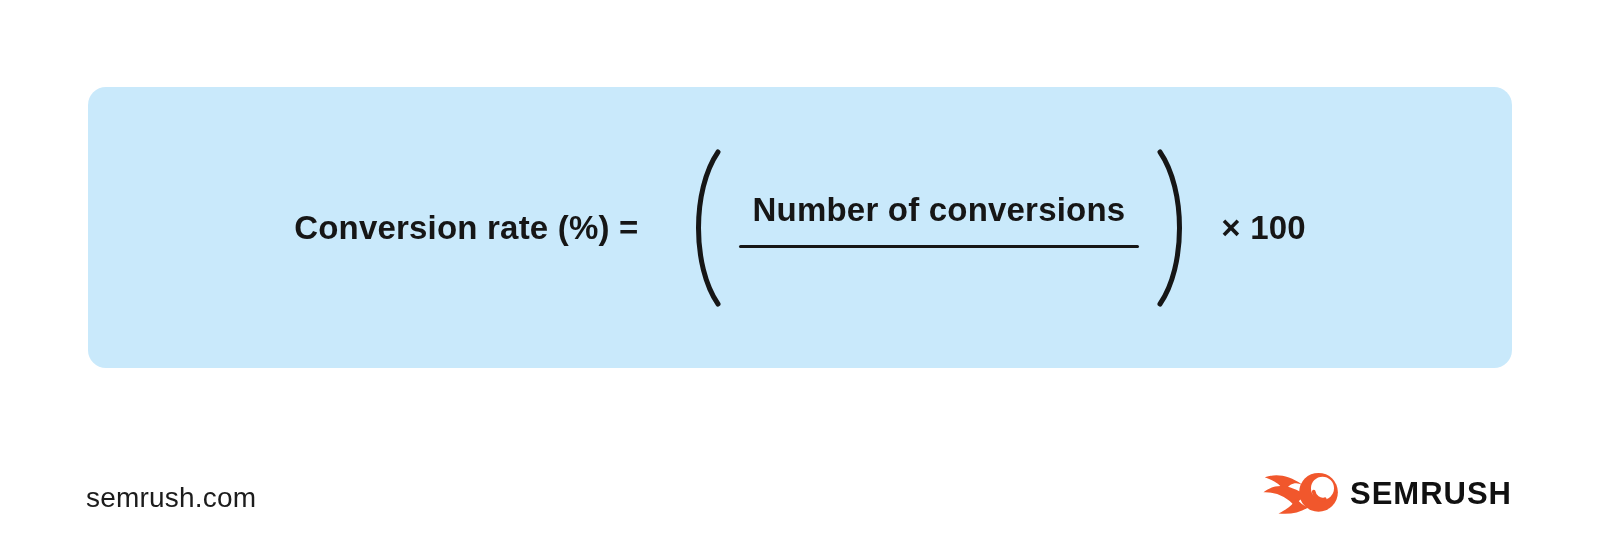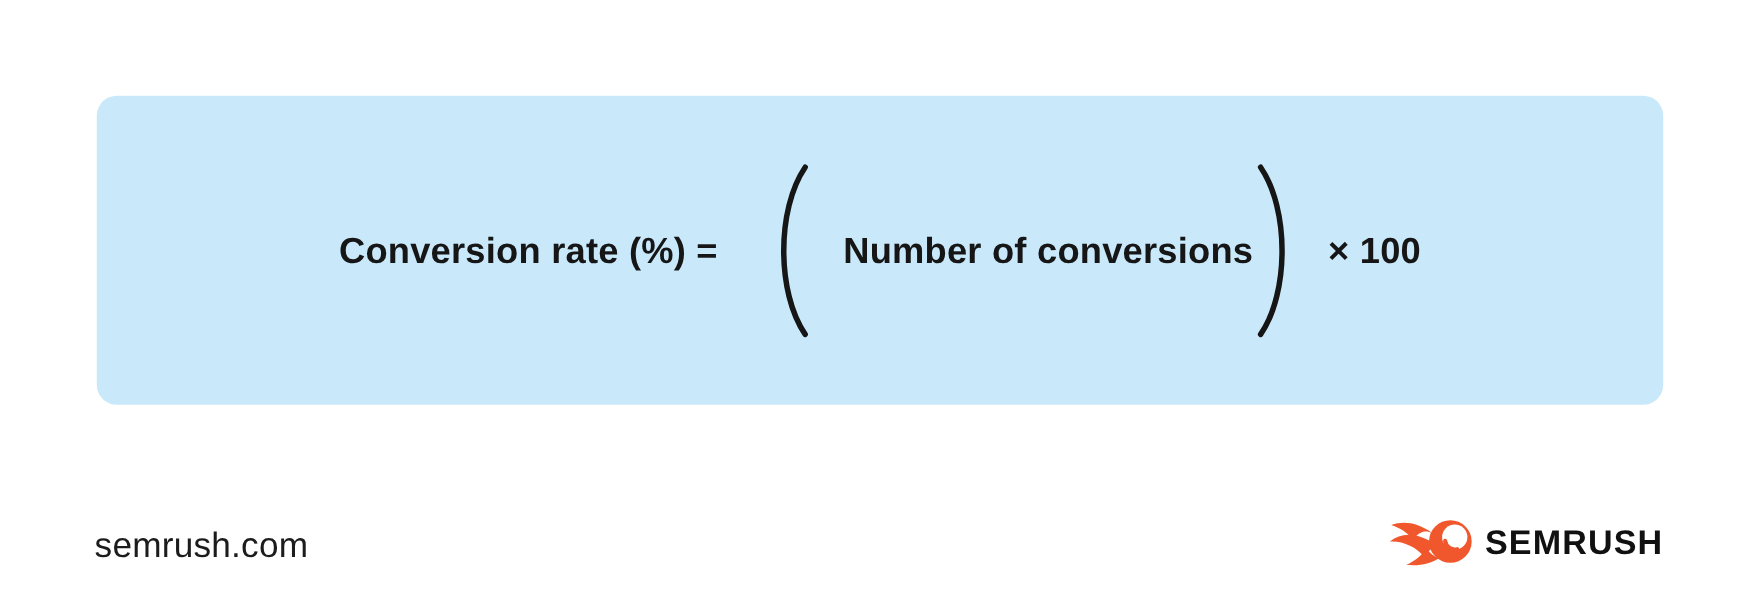--- a/index.html
+++ b/index.html
@@ -25,40 +25,40 @@
     letter-spacing: 0.2px;
   }
 
   .lhs { margin-right: 42px; white-space: nowrap; }
 
   .paren { display: block; flex: 0 0 auto; }
   .paren svg { display: block; }
 
   .fraction {
     display: flex;
-    flex-direction: row;
+    flex-direction: column;
     align-items: center;
     padding: 0 16px;
     margin: 0 10px;
   }
   .frac-text { white-space: nowrap; }
   .frac-bar {
     align-self: stretch;
     height: 3px;
     margin: 16px -14px;
     background: #161616;
     border-radius: 2px;
   }
 
   .multiplier { margin-left: 24px; white-space: nowrap; }
 
   .source-url {
     position: absolute;
     left: 86px; bottom: 33px;
-    font-size: 32px;
+    font-size: 28px;
     font-weight: normal;
     color: #1c1c1c;
     letter-spacing: 0.2px;
   }
 
   .brand {
     position: absolute;
     right: 88px; bottom: 26px;
     display: flex;
     align-items: center;

